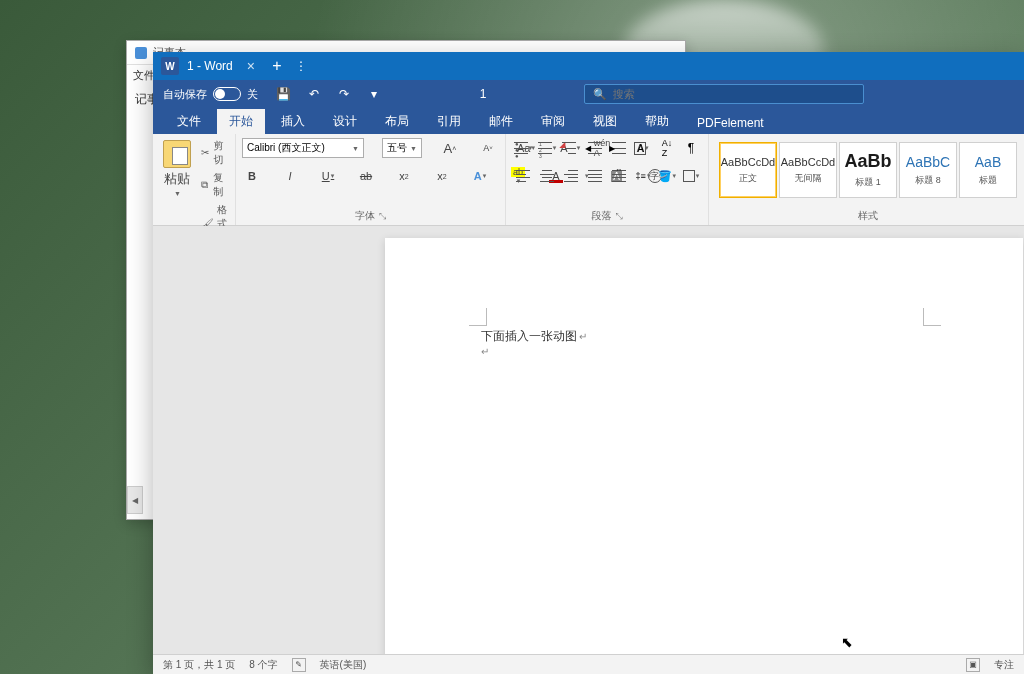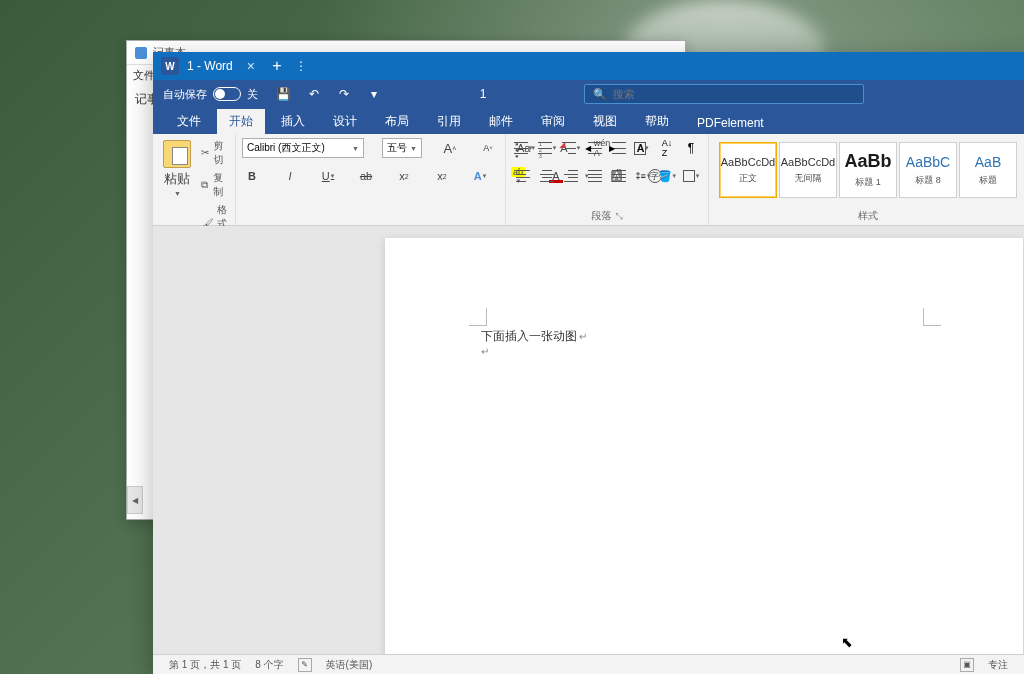--- a/index.html
+++ b/index.html
@@ -84,21 +84,21 @@
 .doc-page { margin-top: 12px; width: 638px; height: 560px; background: #fff; box-shadow: 0 2px 8px rgba(0,0,0,0.15); position: relative; }
 .page-corner { position: absolute; width: 18px; height: 18px; }
 .page-corner.tl { top: 72px; left: 86px; border-left: 1px solid #bbb; border-top: 1px solid #bbb; transform: translate(-2px,-2px) rotate(180deg); }
 .page-corner.tr { top: 72px; right: 84px; border-right: 1px solid #bbb; border-top: 1px solid #bbb; transform: translate(2px,-2px) rotate(180deg); }
 .doc-text { position: absolute; top: 90px; left: 96px; font-size: 12px; color: #333; }
 .para-mark { color: #888; font-size: 10px; margin-left: 2px; }
 .doc-line2 { position: absolute; top: 108px; left: 96px; font-size: 10px; color: #888; }
 
 .cursor { position: absolute; top: 408px; left: 688px; font-size: 14px; color: #000; pointer-events: none; }
 
-.statusbar { height: 20px; background: #f3f3f3; border-top: 1px solid #d0d0d0; display: flex; align-items: center; font-size: 10px; color: #555; padding: 0 16px; gap: 14px; }
+.statusbar { height: 20px; background: #f3f3f3; border-top: 1px solid #d0d0d0; display: flex; align-items: center; font-size: 10px; color: #555; padding: 0 10px; gap: 14px; }
 .statusbar .spacer { flex: 1; }
 .sb-ico { width: 14px; height: 14px; display: inline-flex; align-items: center; justify-content: center; border: 1px solid #aaa; font-size: 8px; }
 </style>
 </head>
 <body>
 <div class="desktop-overlay"></div>
 <div class="feather"></div>
 
 <div class="notepad-window">
   <div class="notepad-titlebar">
@@ -227,20 +227,21 @@
             </div>
           <span class="dd">▾</span>
           <div class="fbtn">
               <span style="background:#888;color:#fff;padding:0 2px;font-size:10px">A</span>
             </div>
           <div class="fbtn">
               <span style="border:1px solid #555;border-radius:50%;width:14px;height:14px;display:inline-flex;align-items:center;justify-content:center;font-size:9px">字</span>
             </div>
         </div>
       </div>
+      <div class="ribbon-group-label"><span>字体</span><span class="dialog-launcher">⤡</span></div>
     </div>
 
     <div class="ribbon-group" style="width:230px;">
       <div class="ribbon-group-content" style="flex-direction:column;">
         <div class="para-row">
           <div class="pbtn">
               <span class="bullet-dot">●<br>●<br>●</span>
               <div class="lines">
                 <span></span>
                 <span></span>

